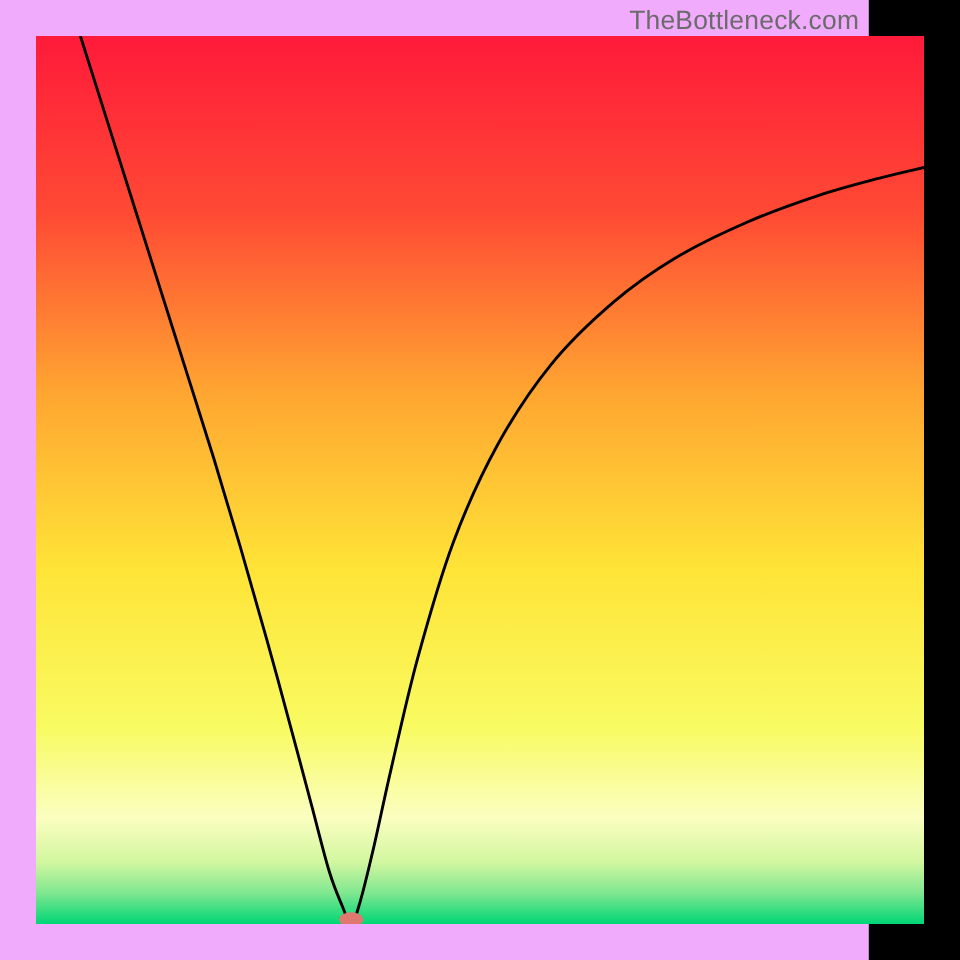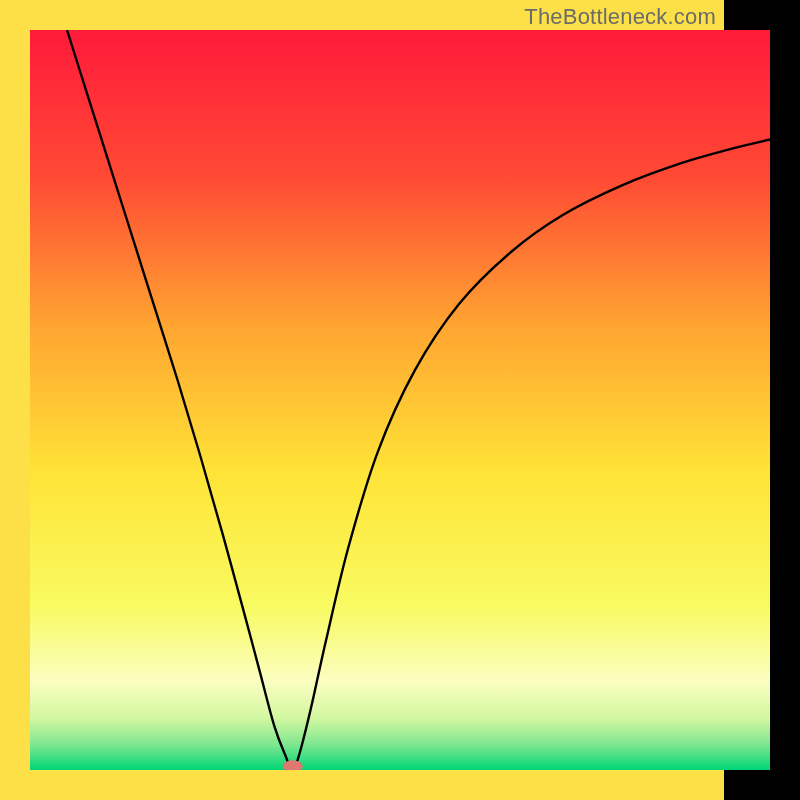--- a/index.html
+++ b/index.html
@@ -8,21 +8,21 @@
     width: 800px;
     height: 800px;
     overflow: hidden;
     font-family: Arial, Helvetica, sans-serif;
     background: #000;
   }
   .frame {
     position: relative;
     width: 724px;
     height: 800px;
-    background: #fde047;
+    background: #f0abfc;
   }
   .plot-area {
     position: absolute;
     left: 30px;
     top: 30px;
     width: 740px;
     height: 740px;
     overflow: hidden;
   }
   .watermark {

